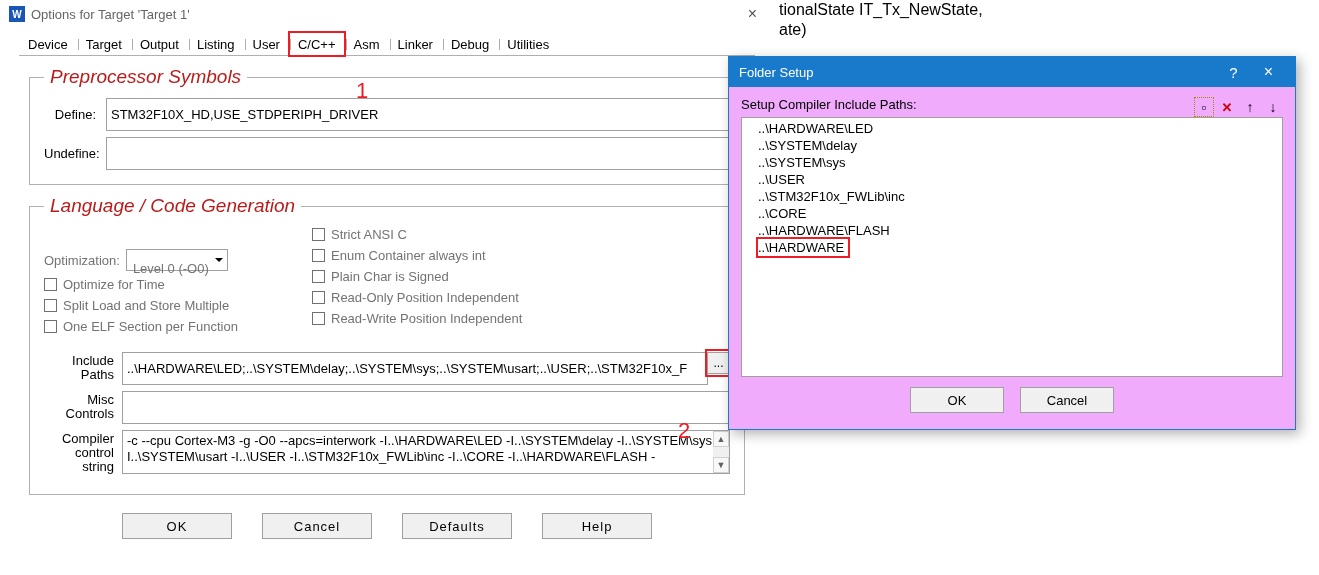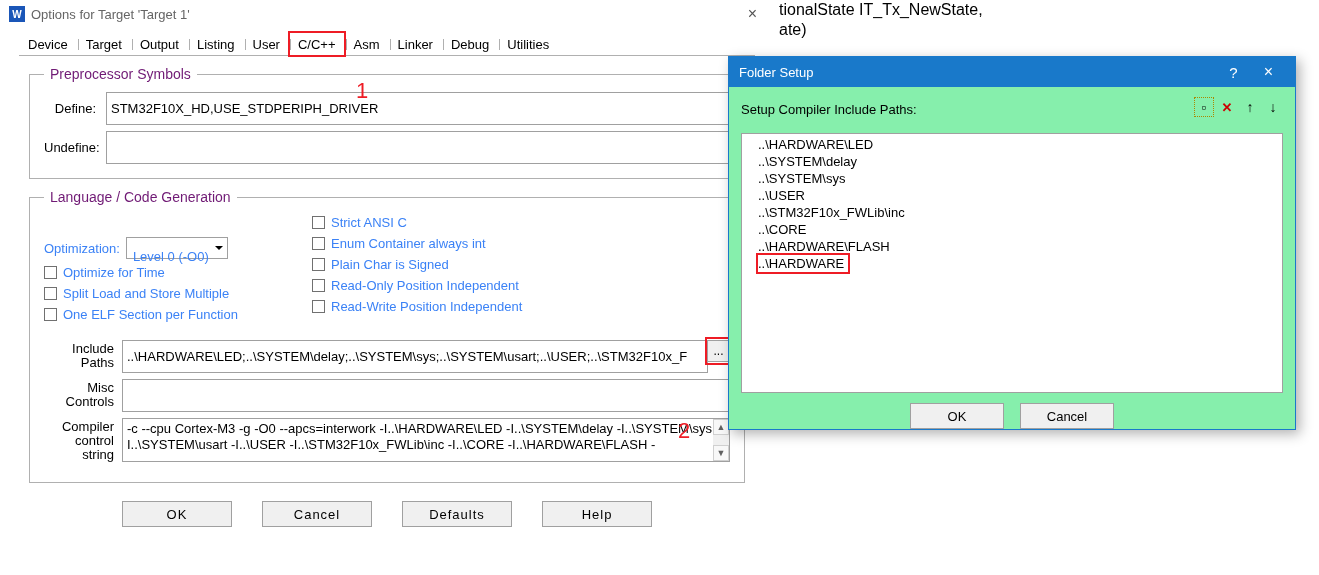--- a/index.html
+++ b/index.html
@@ -17,33 +17,33 @@
     .tabs { display: flex; padding: 0 16px; align-items: flex-end; position: relative; height: 28px; }
     .tab { padding: 4px 8px; border: 1px solid transparent; border-bottom: none; font-size: 13px; cursor: pointer; color: #000; position: relative; margin-top: 24px; }
     .tab + .tab::before { content: ""; position: absolute; left: 0; top: 6px; bottom: 6px; width: 1px; background: #b0b0b0; }
     .tab.active { border-color: #b0b0b0; background: #fff; z-index: 2; }
     .tab.highlighted { outline: 2px solid #ee1c25; outline-offset: -1px; }
     .tab-underline { position: absolute; bottom: 0; left: 16px; right: 16px; height: 1px; background: #b0b0b0; }
 
     .dialog-body { padding: 10px 26px 0 26px; }
 
     fieldset { border: 1px solid #b0b0b0; margin: 0 0 10px 0; padding: 10px 14px 14px 14px; position: relative; }
-    legend { font-size: 14px; padding: 0 6px; color: #701a75; }
+    legend { font-size: 19px; padding: 0 6px; color: #b91c1c; font-style: italic; }
 
     .row { display: flex; align-items: center; margin-bottom: 6px; }
     .row-label { text-align: right; padding-right: 10px; font-size: 13px; color: #000; }
     .text-input { flex: 1; height: 33px; border: 1px solid #a0a0a0; background: #fff; padding: 0 4px; font-size: 13px; display: flex; align-items: center; overflow: hidden; white-space: nowrap; }
 
     .lang-grid { display: flex; gap: 0; }
     .lang-col { display: flex; flex-direction: column; gap: 6px; }
     .lang-col.c1 { width: 268px; padding-top: 22px; }
     .lang-col.c2 { width: 250px; }
     .lang-col.c3 { width: 160px; }
 
-    .check-row { display: flex; align-items: center; gap: 6px; font-size: 13px; color: #3b82f6; }
+    .check-row { display: flex; align-items: center; gap: 6px; font-size: 13px; color: #737373; }
     .checkbox { width: 13px; height: 13px; border: 1px solid #707070; background: #fff; }
     .checkbox.disabled { background: #f2f2f2; border-color: #b0b0b0; }
     .check-row.disabled { color: #808080; }
 
     .select-like { height: 22px; border: 1px solid #a0a0a0; background: #fff; display: inline-flex; align-items: center; padding: 16px 18px 0 6px; position: relative; font-size: 13px; min-width: 100px; }
     .select-like::after { content: ""; position: absolute; right: 4px; top: 50%; margin-top: -2px; border: 4px solid transparent; border-top-color: #000; }
 
     .paths-block { margin-top: 18px; }
     .paths-row { display: flex; align-items: flex-start; margin-bottom: 6px; }
     .paths-label { width: 78px; text-align: right; padding-right: 8px; font-size: 13px; line-height: 14px; padding-top: 2px; }
@@ -54,26 +54,26 @@
     .scrollbar-v { position: absolute; right: 0; top: 0; bottom: 0; width: 16px; background: #f0f0f0; display: flex; flex-direction: column; justify-content: space-between; }
     .scroll-arrow { width: 16px; height: 16px; display: flex; align-items: center; justify-content: center; font-size: 9px; color: #606060; border: 1px solid #d0d0d0; background: #f8f8f8; }
 
     .dialog-buttons { display: flex; justify-content: center; gap: 30px; margin-top: 18px; }
     .dlg-button { width: 110px; height: 26px; border: 1px solid #a0a0a0; background: #f0f0f0; font-size: 13px; cursor: pointer; display: flex; align-items: center; justify-content: center; letter-spacing: 1px; }
 
     
     .anno { position: absolute; font-family: "Segoe UI", sans-serif; font-weight: 400; color: #ee1c25; font-size: 22px; pointer-events: none; }
 
     
-    .folder-dialog { position: absolute; left: 728px; top: 56px; width: 568px; height: 374px; background: #86efac; border: 1px solid #1979ca; box-shadow: 4px 4px 12px rgba(0,0,0,0.3); }
+    .folder-dialog { position: absolute; left: 728px; top: 56px; width: 568px; height: 374px; background: #f0abfc; border: 1px solid #1979ca; box-shadow: 4px 4px 12px rgba(0,0,0,0.3); }
     .folder-titlebar { height: 30px; background: #1979ca; color: #fff; display: flex; align-items: center; padding: 0 10px; font-size: 13px; }
     .folder-titlebar .help { margin-left: auto; padding: 0 14px; font-size: 15px; cursor: pointer; }
     .folder-titlebar .close { padding: 0 12px; font-size: 16px; cursor: pointer; }
     .folder-body { padding: 10px 12px; }
-    .folder-toolbar { display: flex; align-items: flex-end; margin-bottom: 16px; }
+    .folder-toolbar { display: flex; align-items: flex-start; margin-bottom: 0; }
     .folder-toolbar-label { font-size: 13px; }
     .folder-toolbar-btns { margin-left: auto; display: flex; gap: 3px; }
     .tb-btn { width: 20px; height: 20px; display: flex; align-items: center; justify-content: center; cursor: pointer; font-size: 13px; }
     .tb-btn.new { border: 1px dotted #aa8800; }
     .tb-btn.del { color: #cc0000; font-weight: bold; }
     .tb-btn.arrow { font-size: 14px; font-weight: bold; }
 
     .folder-list { border: 1px solid #a0a0a0; background: #fff; height: 260px; padding: 2px 16px; font-size: 13px; line-height: 17px; overflow: hidden; }
     .folder-item { white-space: nowrap; }
     .folder-item.highlighted { outline: 2px solid #ee1c25; display: inline-block; padding: 0 4px 0 0; }

